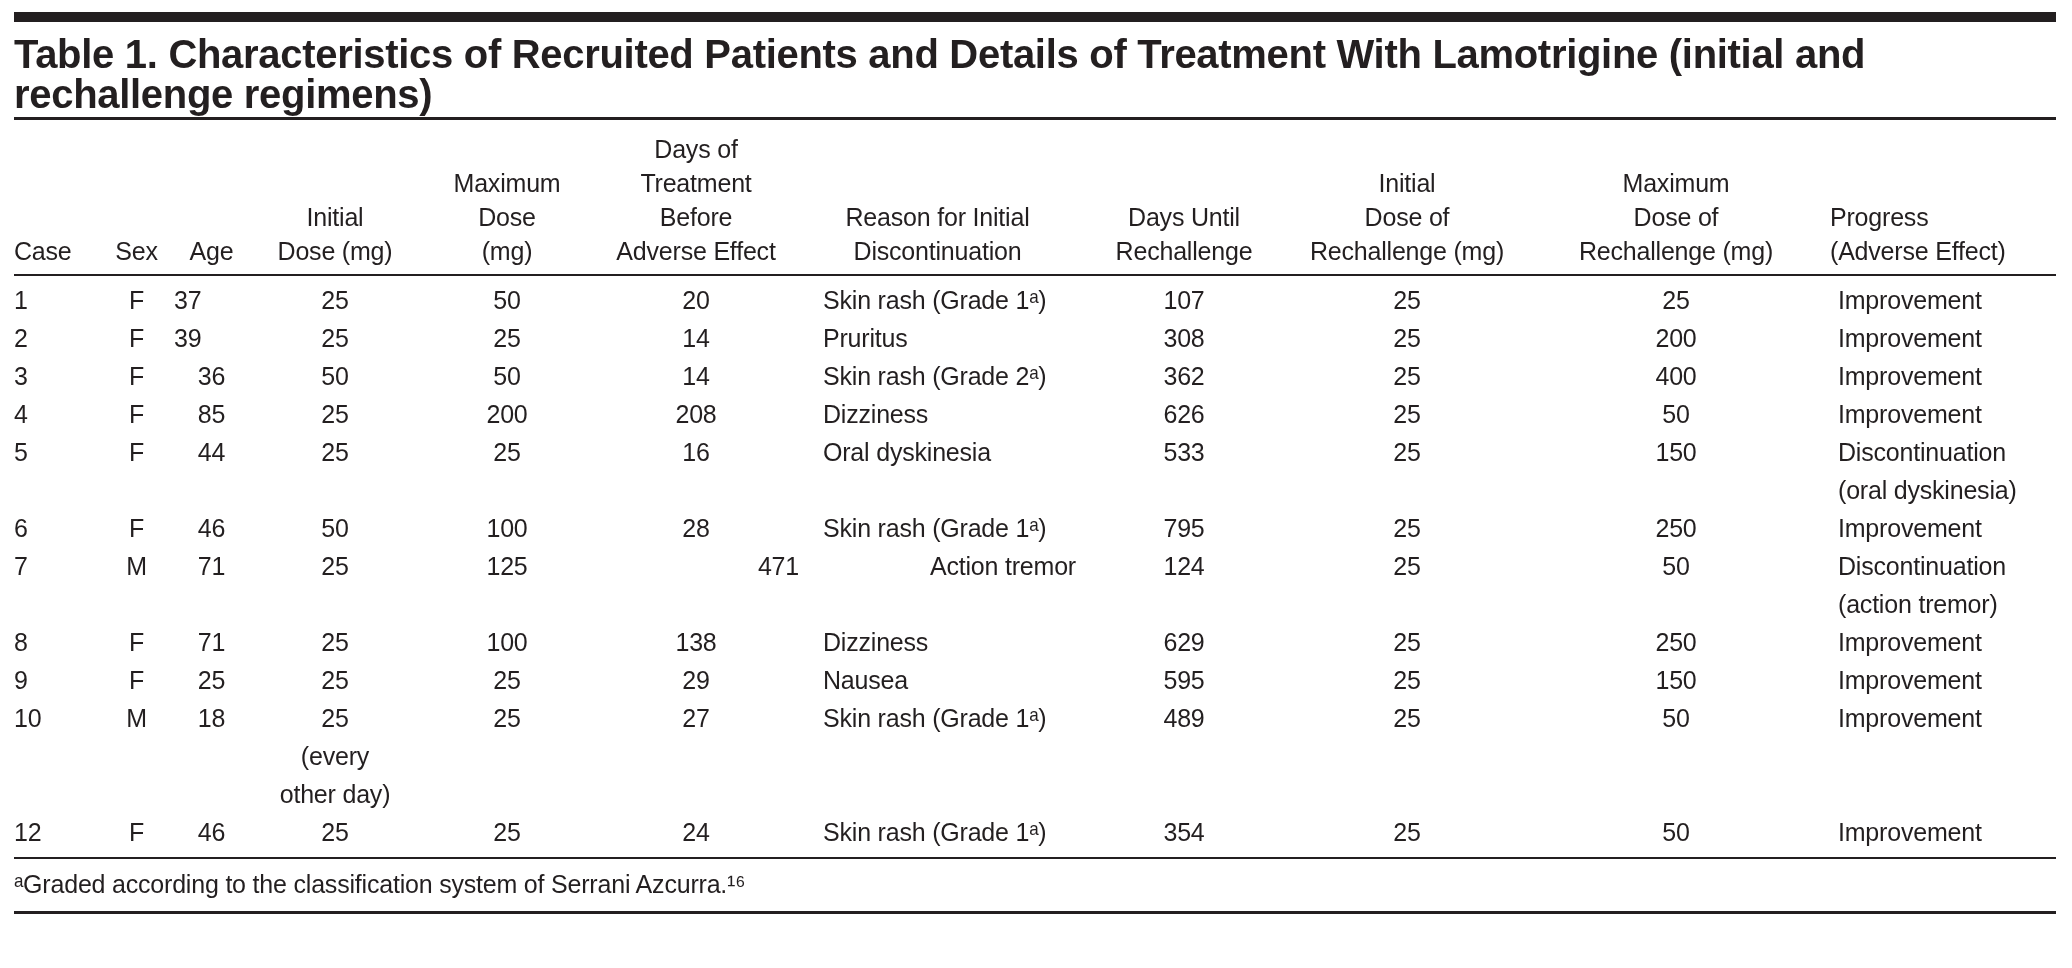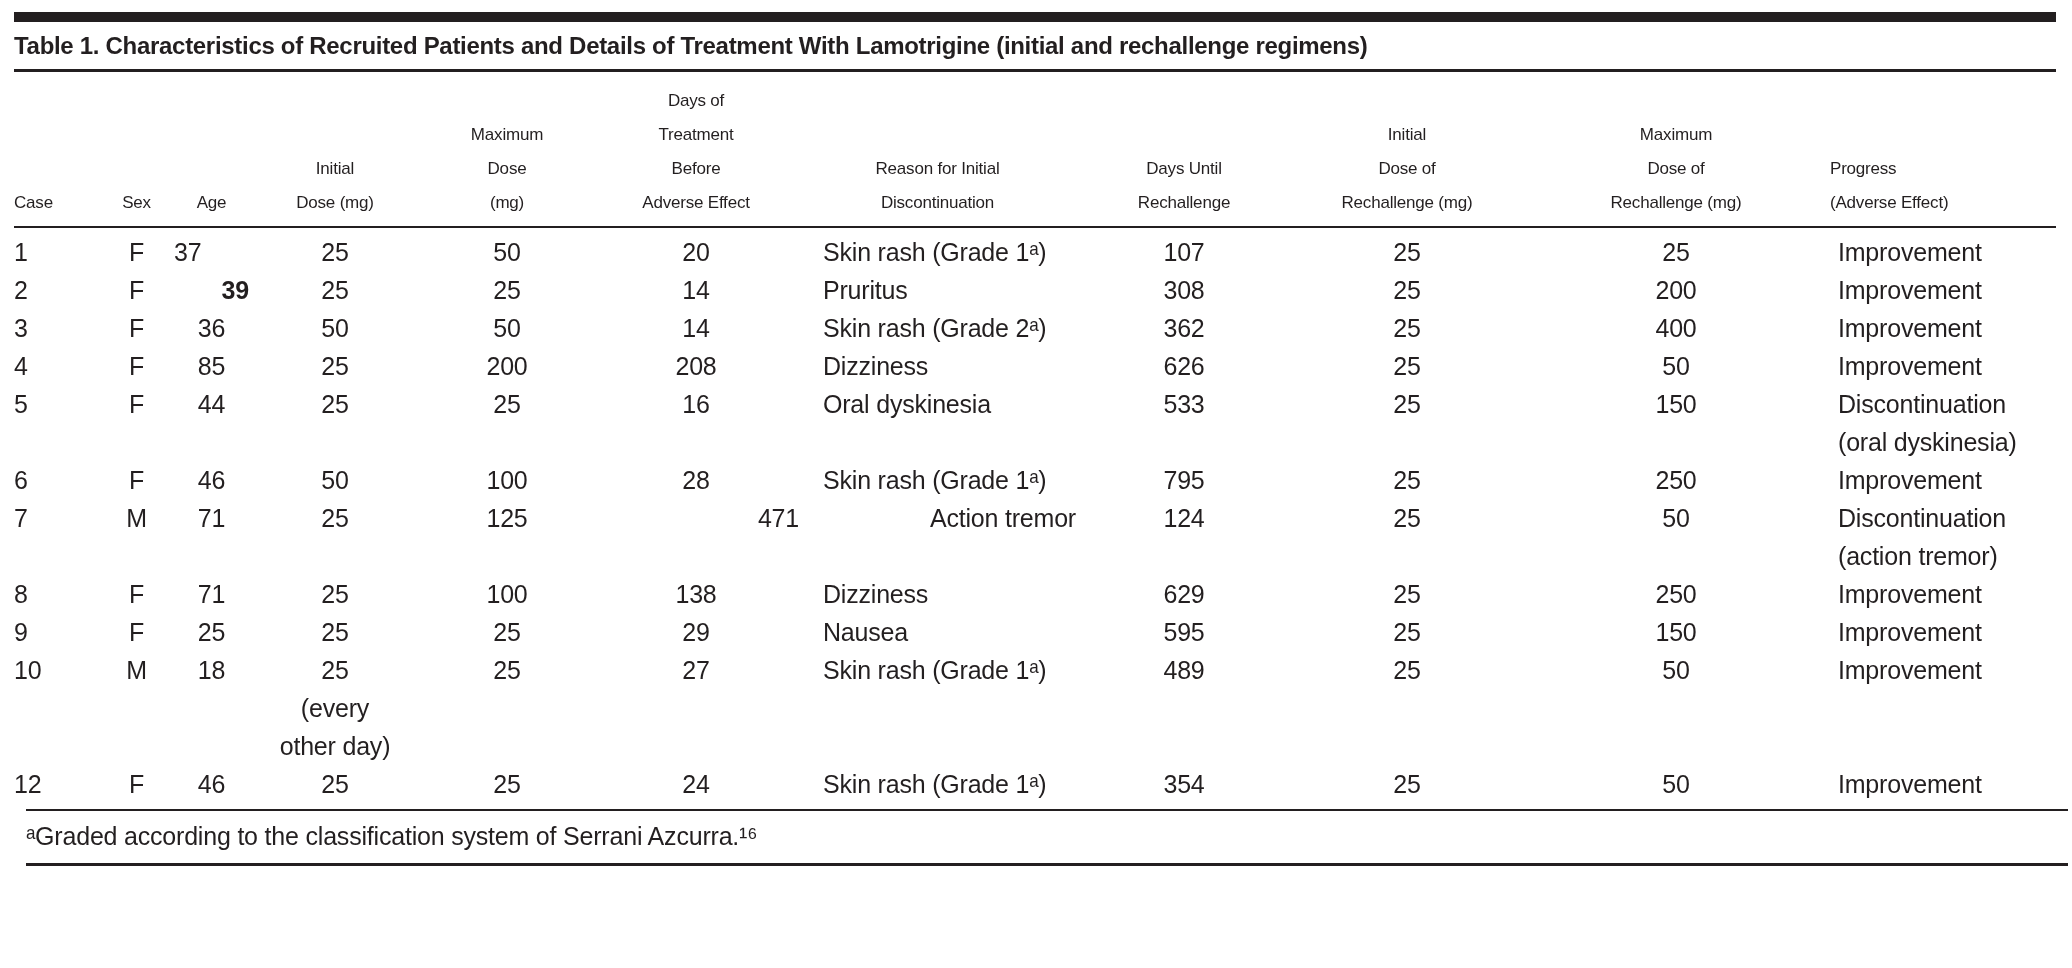--- a/index.html
+++ b/index.html
@@ -12,37 +12,37 @@
     background: #ffffff;
     color: #231f20;
     font-family: "Liberation Sans", "DejaVu Sans", sans-serif;
     overflow: hidden;
   }
   .topbar {
     height: 10px;
     background: #231f20;
   }
   .table-title {
-    font-size: 24px;
+    font-size: 40px;
     font-weight: bold;
     line-height: 40px;
-    padding: 4px 0 3px 0;
+    padding: 12px 0 3px 0;
     border-bottom: 3px solid #231f20;
     letter-spacing: -0.3px;
   }
   table.patients {
     width: 2042px;
     border-collapse: collapse;
     table-layout: fixed;
   }
   table.patients th {
     font-weight: normal;
     vertical-align: bottom;
     white-space: pre-line;
-    font-size: 17px;
+    font-size: 25px;
     line-height: 34px;
     padding: 12px 0 6px 0;
     border-bottom: 2px solid #231f20;
     letter-spacing: -0.2px;
   }
   table.patients td {
     vertical-align: top;
     white-space: pre-line;
     font-size: 25px;
     line-height: 38px;
@@ -53,21 +53,20 @@
   table.patients tbody tr:last-child td { padding-bottom: 6px; }
   .footnote {
     width: 2042px;
     box-sizing: border-box;
     border-top: 2px solid #231f20;
     border-bottom: 3px solid #231f20;
     font-size: 25px;
     line-height: 34px;
     padding: 8px 0 10px 0;
     letter-spacing: -0.2px;
-    margin-left: 12px;
   }
 </style>
 </head>
 <body>
 
 <div class="page">
   <div class="topbar"></div>
   <div class="table-title">Table 1. Characteristics of Recruited Patients and Details of Treatment With Lamotrigine (initial and rechallenge regimens)</div>
   <table class="patients">
     <colgroup>
@@ -121,21 +120,21 @@
           <td style="text-align: center;">20</td>
           <td style="text-align: left; padding-left: 24px;">Skin rash (Grade 1ᵃ)</td>
           <td style="text-align: center;">107</td>
           <td style="text-align: center;">25</td>
           <td style="text-align: center;">25</td>
           <td style="text-align: left; padding-left: 8px;">Improvement</td>
         </tr>
         <tr>
           <td style="text-align: left;">2</td>
           <td style="text-align: center;">F</td>
-          <td style="text-align: right; font-weight: bold;">39</td>
+          <td style="text-align: left;">39</td>
           <td style="text-align: center;">25</td>
           <td style="text-align: center;">25</td>
           <td style="text-align: center;">14</td>
           <td style="text-align: left; padding-left: 24px;">Pruritus</td>
           <td style="text-align: center;">308</td>
           <td style="text-align: center;">25</td>
           <td style="text-align: center;">200</td>
           <td style="text-align: left; padding-left: 8px;">Improvement</td>
         </tr>
         <tr>

